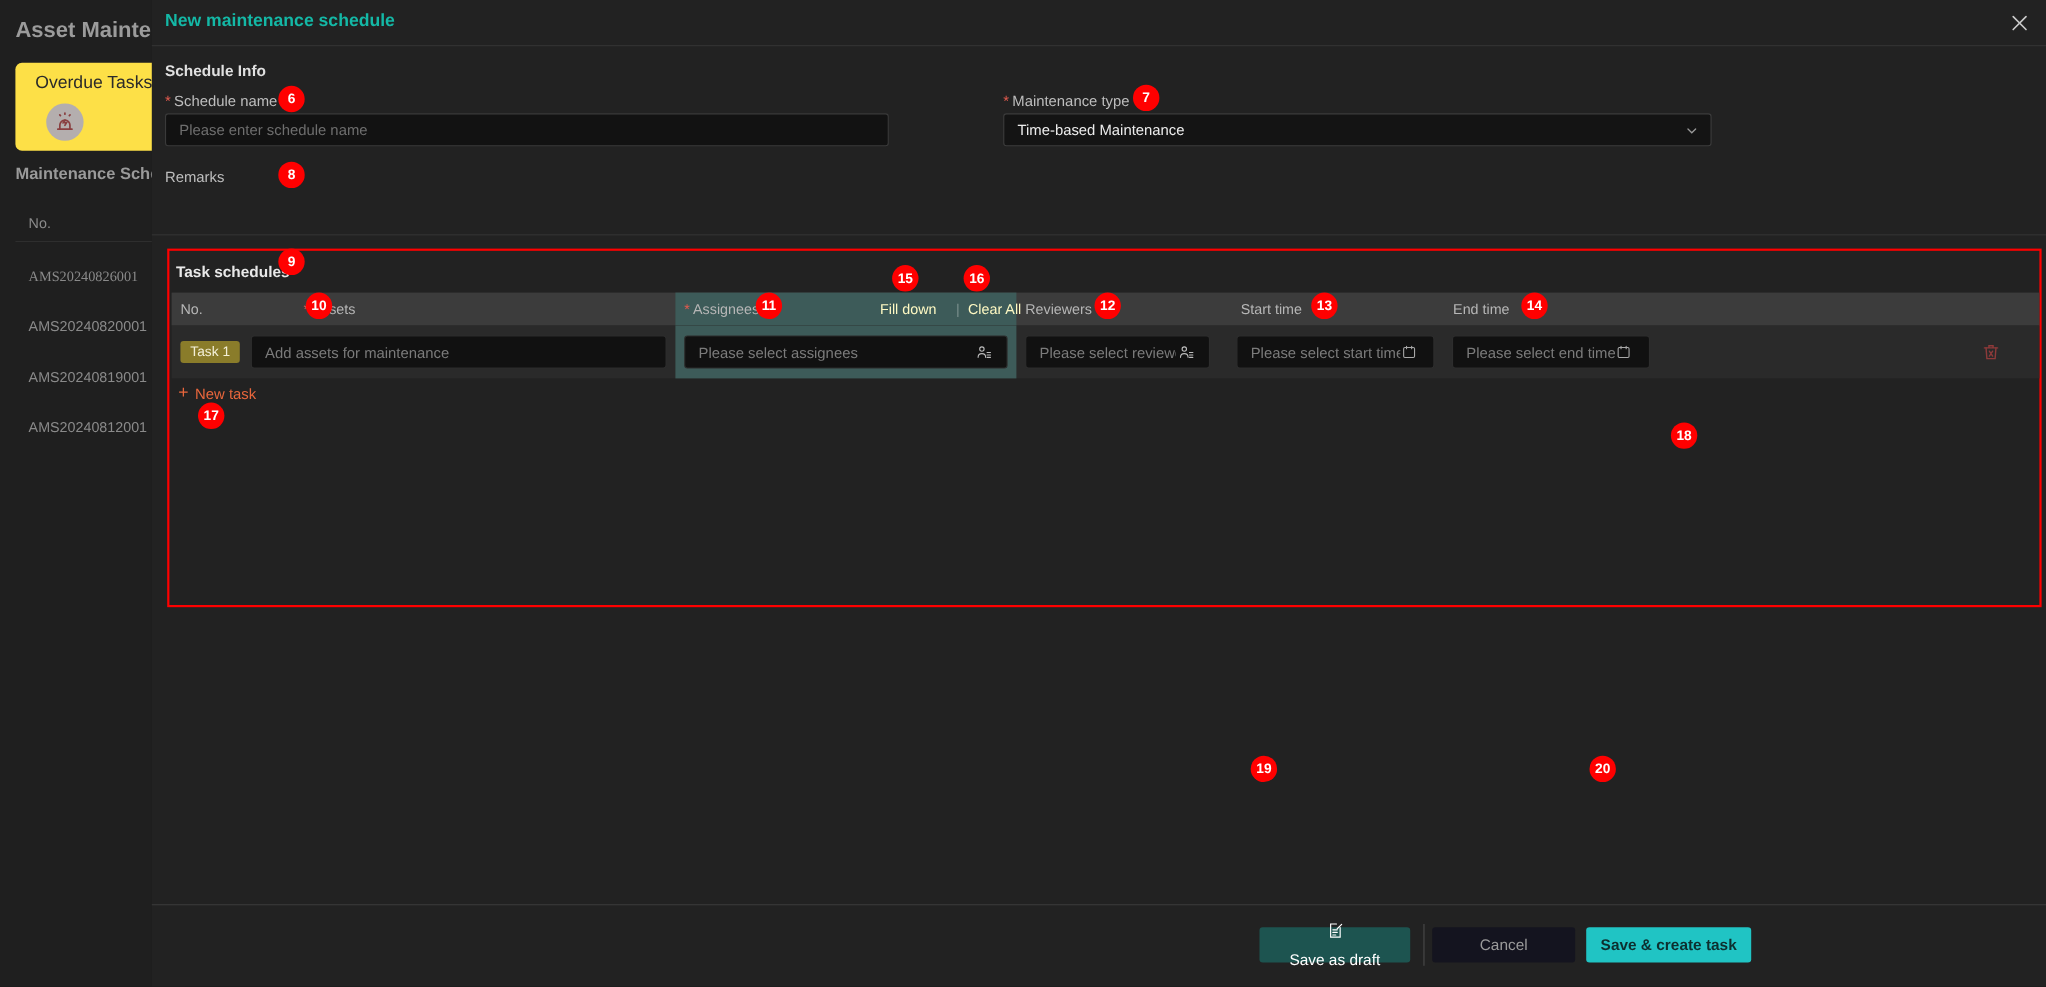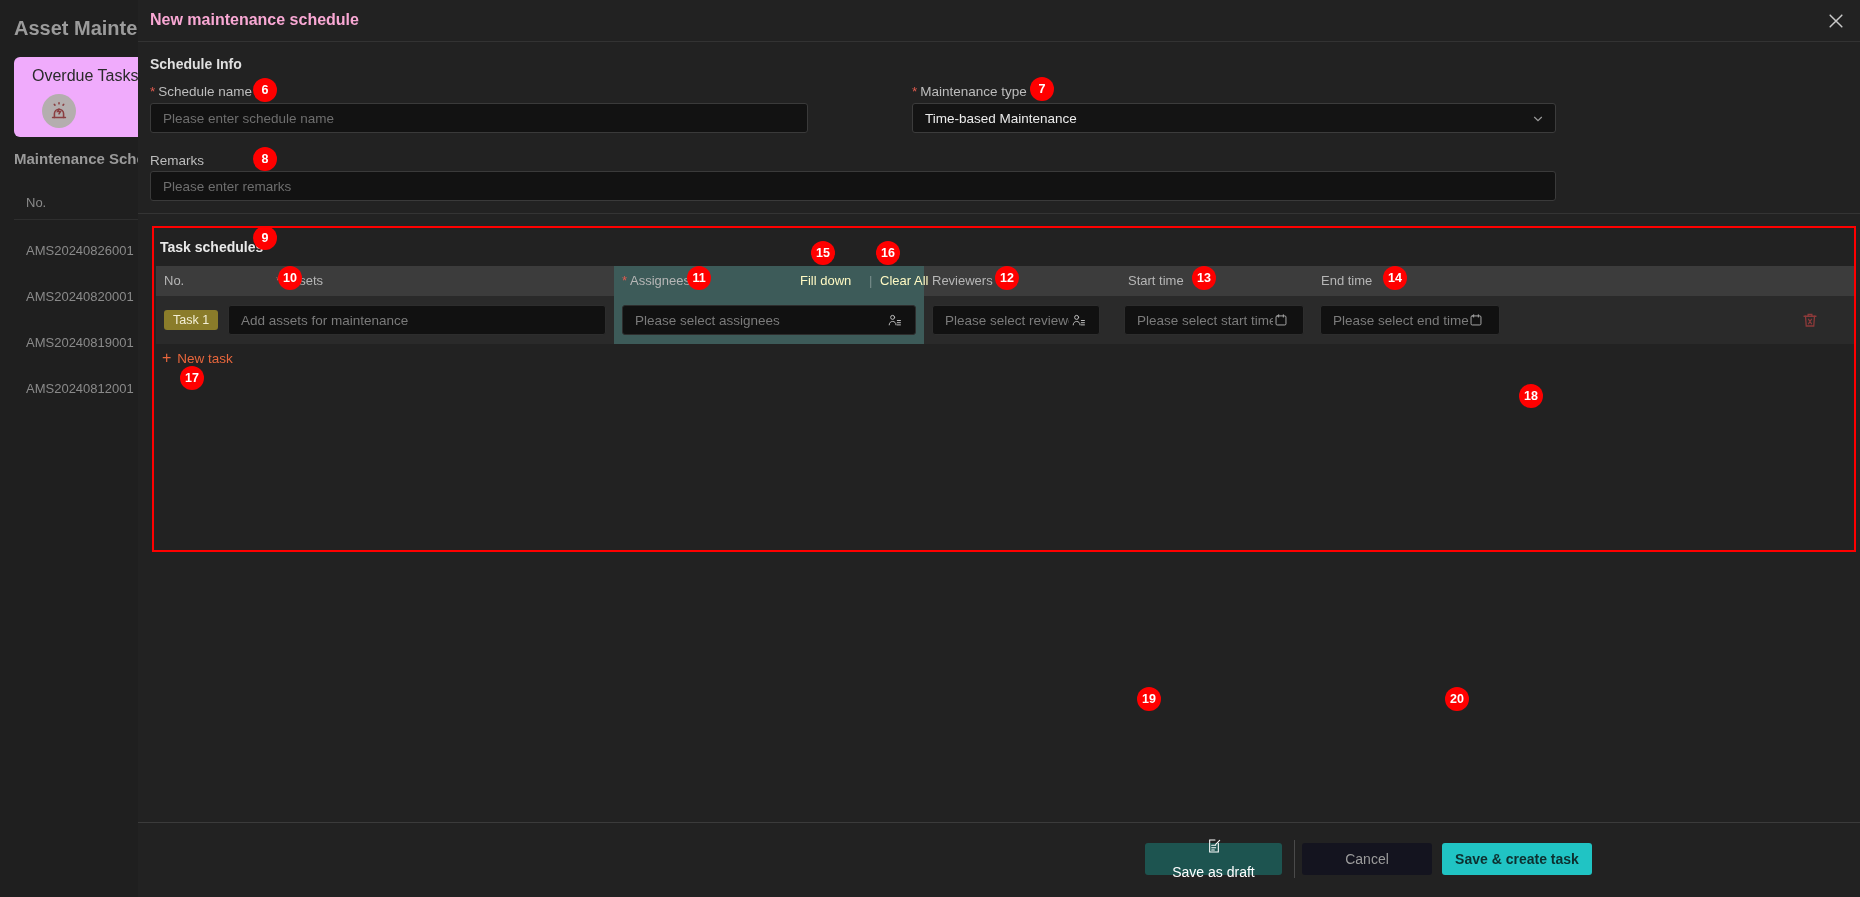--- a/index.html
+++ b/index.html
@@ -17,21 +17,21 @@
     position: absolute; left: 0; top: 0; width: 168px; height: 897px;
     background: #1f1f1f;
   }
   .bg-title {
     position: absolute; left: 14px; top: 17px;
     font-size: 20px; font-weight: bold; color: #9b9b9b;
     white-space: nowrap;
   }
   .overdue-card {
     position: absolute; left: 14px; top: 57px; width: 168px; height: 80px;
-    background: #f0abfc; border-radius: 6px;
+    background: #fde047; border-radius: 6px;
   }
   .overdue-card-label {
     position: absolute; left: 18px; top: 10px;
     font-size: 16px; color: #2a2a2a; white-space: nowrap;
   }
   .overdue-icon-circle {
     position: absolute; left: 28px; top: 37px;
     width: 34px; height: 34px; border-radius: 50%;
     background: #b4aeae;
     display: flex; align-items: center; justify-content: center;
@@ -54,21 +54,21 @@
   .modal {
     position: absolute; left: 138px; top: 0; width: 1722px; height: 897px;
     background: #222222;
   }
   .modal-header {
     position: absolute; left: 0; top: 0; width: 1722px; height: 42px;
     border-bottom: 1px solid #333;
   }
   .modal-title {
     position: absolute; left: 12px; top: 11px;
-    font-size: 16px; font-weight: bold; color: #f9a8d4; white-space: nowrap;
+    font-size: 16px; font-weight: bold; color: #14b8a6; white-space: nowrap;
   }
   .modal-close {
     position: absolute; right: 14px; top: 11px;
     width: 20px; height: 20px; cursor: pointer;
   }
 
   
   .section-title {
     position: absolute; left: 12px; top: 56px;
     font-size: 14px; font-weight: bold; color: #e0e0e0;
@@ -227,21 +227,21 @@
         </svg>
       </div>
     </div>
 
     <div class="bg-section-title">Maintenance Schedu</div>
 
     <div class="bg-list-head">
       <span style="line-height:34px;">No.</span>
     </div>
 
-    <div class="bg-list-item" style="top:243px;">AMS20240826001</div>
+    <div class="bg-list-item" style="top:243px;font-family:Liberation Serif, serif;">AMS20240826001</div>
     <div class="bg-list-item" style="top:289px;">AMS20240820001</div>
     <div class="bg-list-item" style="top:335px;">AMS20240819001</div>
     <div class="bg-list-item" style="top:381px;">AMS20240812001</div>
   </div>
 
   <div class="modal">
 
     <div class="modal-header">
       <div class="modal-title">New maintenance schedule</div>
       <div class="modal-close">
@@ -266,21 +266,20 @@
       <span class="select-caret">
         <svg width="14" height="14" viewBox="0 0 24 24" fill="none" stroke="#9a9a9a" stroke-width="2" stroke-linecap="round">
             <path d="M6 9l6 6 6-6"></path>
           </svg>
       </span>
     </div>
 
     <div class="fld-label" style="left:12px; top:153px;">
       <span>Remarks</span>
     </div>
-    <input class="txt-input" style="left: 12px; top: 171px; width: 1406px; height: 30px;" placeholder="Please enter remarks">
 
     <div class="divider"></div>
 
     <div class="task-panel">
       <div class="task-panel-title">Task schedules</div>
 
       <div class="table-head">
         <div class="col-assignees-head"></div>
         <div class="th" style="left:8px;">No.</div>
         <div class="th" style="left:72px;margin-left:48px;">

